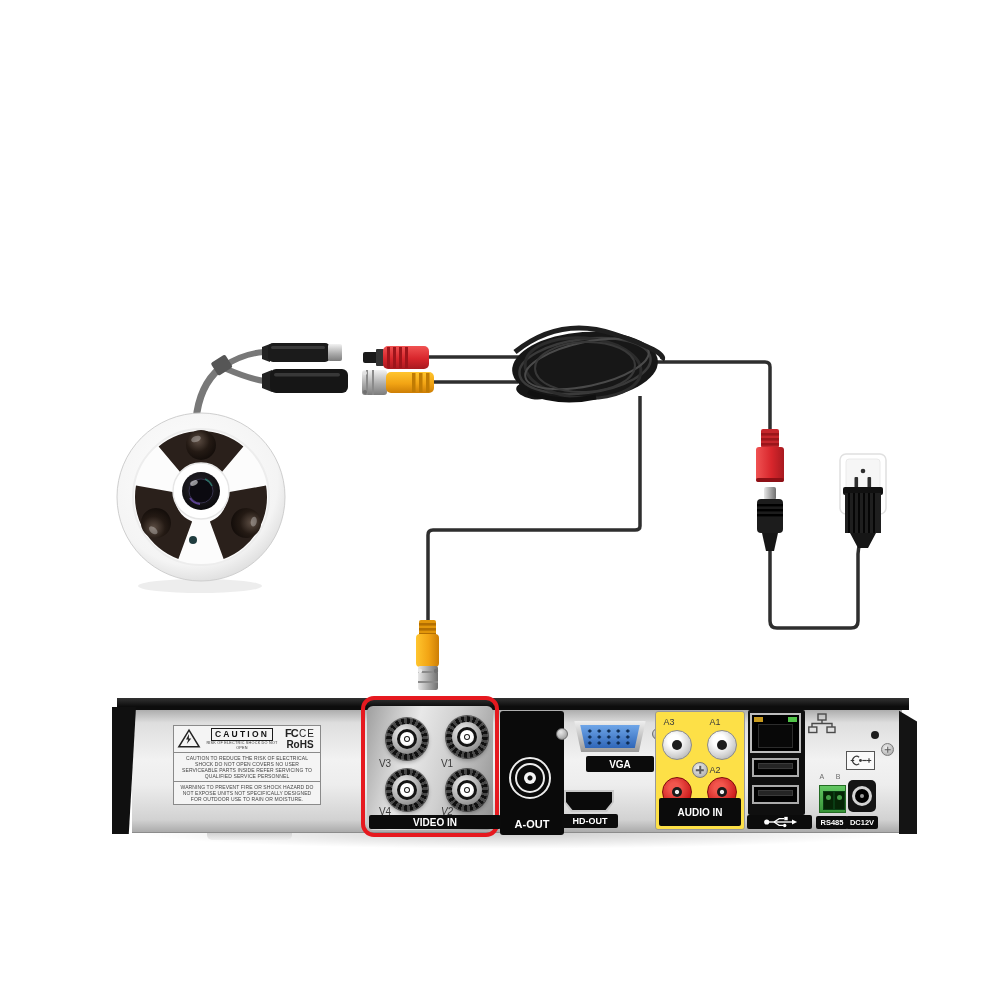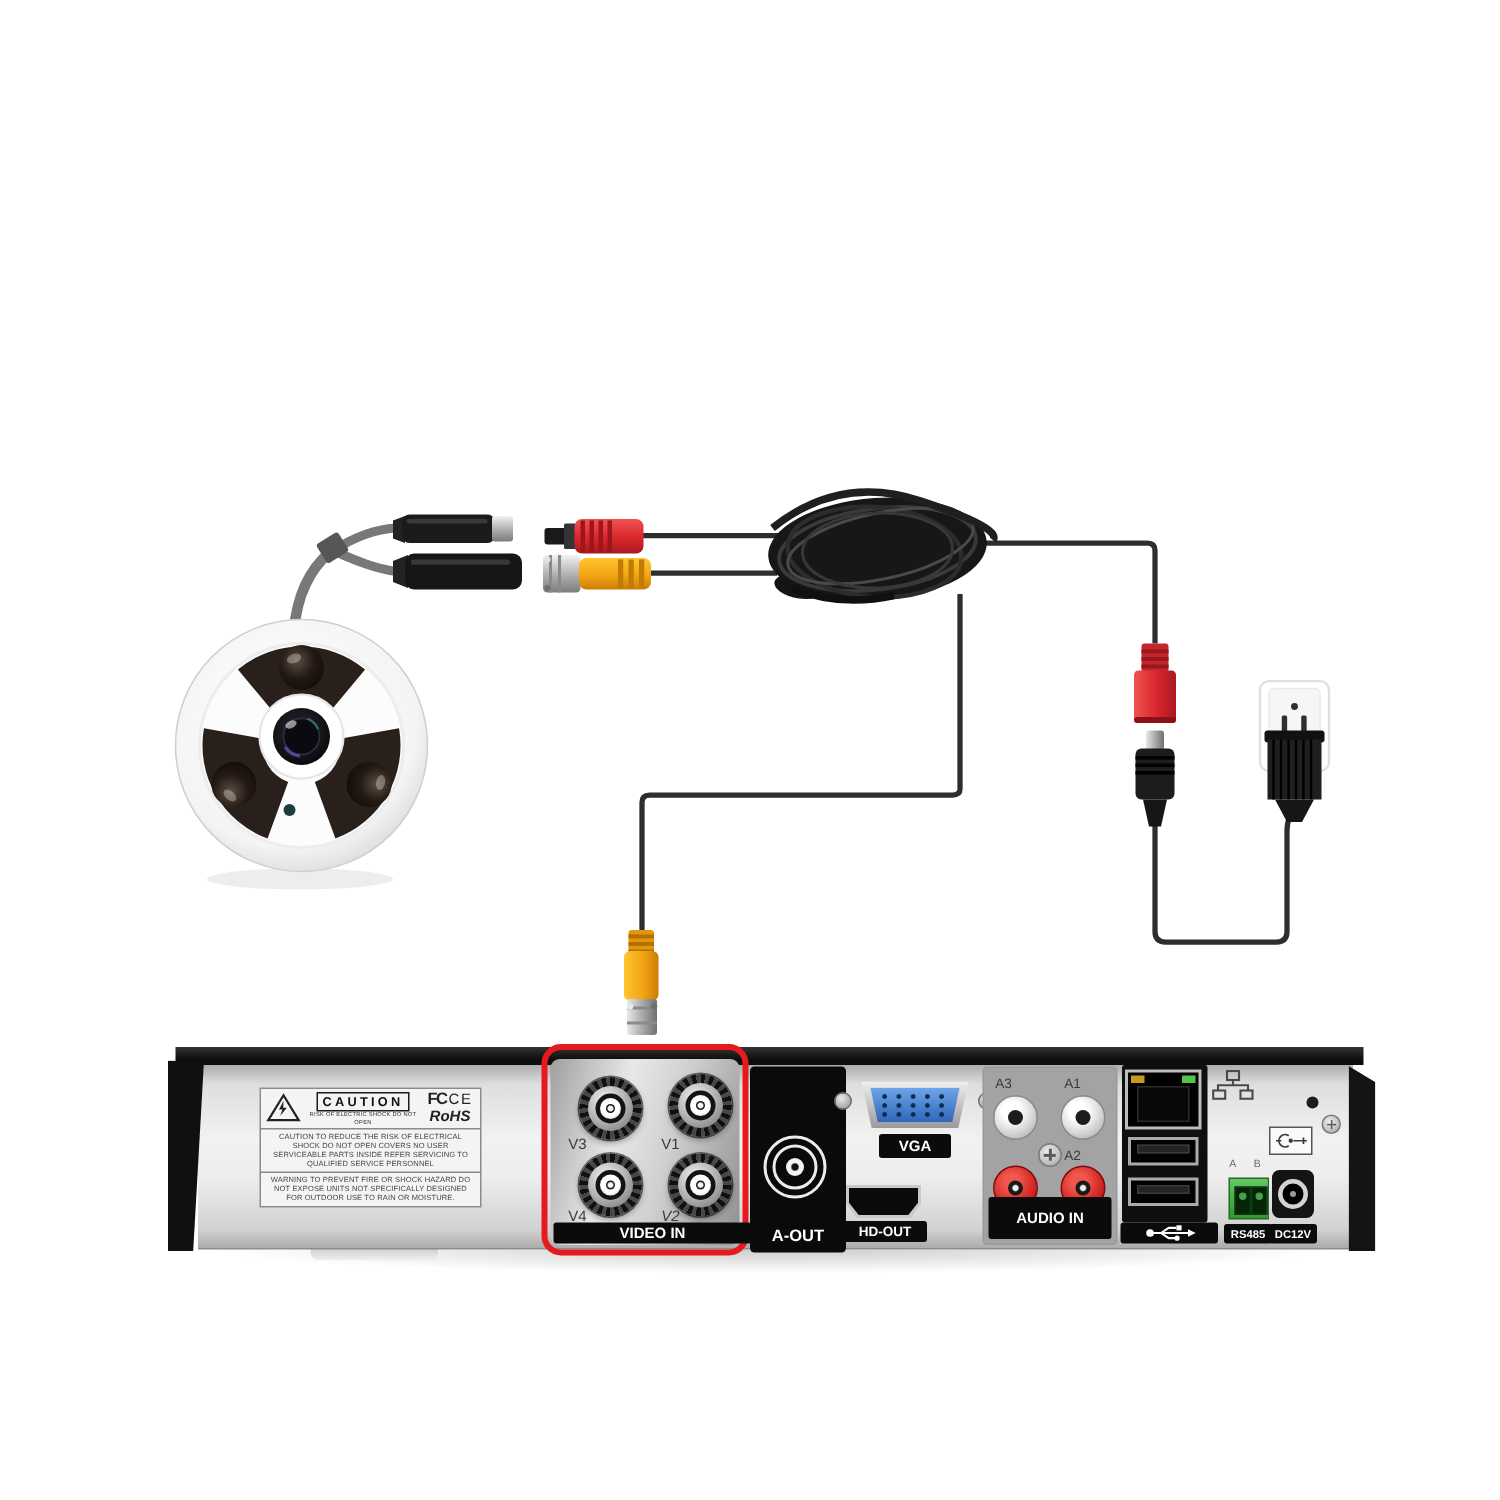--- a/index.html
+++ b/index.html
@@ -31,21 +31,21 @@
   .caution{position:absolute;left:61px;top:27px;width:148px;height:80px;background:#f4f4f4;
            border:1px solid #8a8a8a;box-sizing:border-box;font-size:5px;color:#444;}
   .caution-row1{display:flex;align-items:center;height:26px;padding:0 3px;gap:3px;}
   .caution-head{flex:1;text-align:center;}
   .caution-box{display:inline-block;border:1.5px solid #1a1a1a;padding:0 3px;
                font-weight:bold;font-size:8.5px;letter-spacing:2.2px;color:#111;line-height:11px;}
   .caution-sub{font-size:3.8px;letter-spacing:.2px;color:#333;line-height:4.5px;}
   .marks{width:34px;text-align:center;line-height:10px;color:#222;}
   .mark-fcc{font-weight:bold;font-size:11px;letter-spacing:-1px;}
   .mark-ce{font-size:10px;letter-spacing:1px;}
-  .mark-rohs{font-weight:bold;font-size:10px;display:block;font-style:italic;}
+  .mark-rohs{font-weight:bold;font-size:10px;display:block;}
   .caution-para{border-top:1px solid #8a8a8a;padding:2px 4px;line-height:6px;
                 text-align:center;letter-spacing:.1px;}
 
   
   .vin-highlight{position:absolute;left:249px;top:-2px;width:138px;height:141px;
                  border:4px solid #e6191f;border-radius:13px;box-sizing:border-box;z-index:6;}
   .vin-panel{position:absolute;left:255px;top:8px;width:126px;height:124px;
              background:linear-gradient(105deg,#9f9f9f 0,#e8e8e8 35%,#cfcfcf 60%,#8f8f8f 100%);
              border-radius:6px;}
   
@@ -84,21 +84,21 @@
   .vga-plug::after{content:"";position:absolute;inset:7px 13px;
             background-image:radial-gradient(circle,#0d2b52 1.3px,transparent 1.9px);
             background-size:9.5px 6px;background-position:0 0;}
   
   .hdmi{position:absolute;left:452px;top:92px;width:50px;height:22px;background:#c9c9c9;
         clip-path:polygon(0 0,100% 0,100% 55%,86% 100%,14% 100%,0 55%);}
   .hdmi::before{content:"";position:absolute;inset:2px;background:#0a0a0a;
         clip-path:polygon(0 0,100% 0,100% 55%,86% 100%,14% 100%,0 55%);}
 
   
-  .audio{position:absolute;left:543px;top:13px;width:90px;height:119px;background:#a3a3a3;
+  .audio{position:absolute;left:543px;top:13px;width:90px;height:119px;background:#fde047;
          border:1px solid #999;border-radius:3px;box-sizing:border-box;}
   .rca{position:absolute;width:30px;height:30px;border-radius:50%;}
   .rca-white{background:radial-gradient(circle at 40% 35%,#ffffff 25%,#d2d2d2 62%,#9b9b9b);border:1px solid #8b8b8b;box-sizing:border-box;}
   .rca-white::after{content:"";position:absolute;inset:9px;border-radius:50%;background:#1c1c1c;}
   .rca-red{background:radial-gradient(circle at 40% 35%,#f2564d 20%,#cc1d1d 70%,#8d0f0f);border:1px solid #7c0c0c;box-sizing:border-box;}
   .rca-red::after{content:"";position:absolute;inset:9px;border-radius:50%;
         background:radial-gradient(circle,#eee 0 1.6px,#1a1a1a 2.6px);}
   .screw{position:absolute;border-radius:50%;
          background:radial-gradient(circle at 40% 35%,#f0f0f0,#a0a0a0);border:1px solid #7a7a7a;box-sizing:border-box;}
   .screw::before,.screw::after{content:"";position:absolute;left:50%;top:50%;background:#5a5a5a;}
@@ -388,21 +388,21 @@
     <div class="vin-highlight"></div>
 
     <div class="aout">
       <div class="rca-out"></div>
       <div class="aout-label">A-OUT</div>
     </div>
 
     <div class="vga-screw" style="left:444px;"></div>
     <div class="vga-plug"></div>
     <div class="vga-screw" style="left:540px;"></div>
-    <div class="black-bar" style="left:474px;top:58px;width:48px;height:16px;font-size:10px;">VGA</div>
+    <div class="black-bar" style="left:474px;top:58px;width:68px;height:16px;font-size:10px;">VGA</div>
     <div class="hdmi"></div>
     <div class="black-bar" style="left:450px;top:116px;width:56px;height:14px;font-size:9px;">HD-OUT</div>
 
     <div class="audio">
       <div class="port-label" style="left:-2px;top:5px;">A3</div>
       <div class="port-label" style="left:44px;top:5px;">A1</div>
       <div class="rca rca-white" style="left:6px;top:18px;"></div>
       <div class="rca rca-white" style="left:51px;top:18px;"></div>
       <div class="port-label" style="left:-2px;top:53px;margin-top:36px;">A4</div>
       <div class="port-label" style="left:44px;top:53px;">A2</div>

